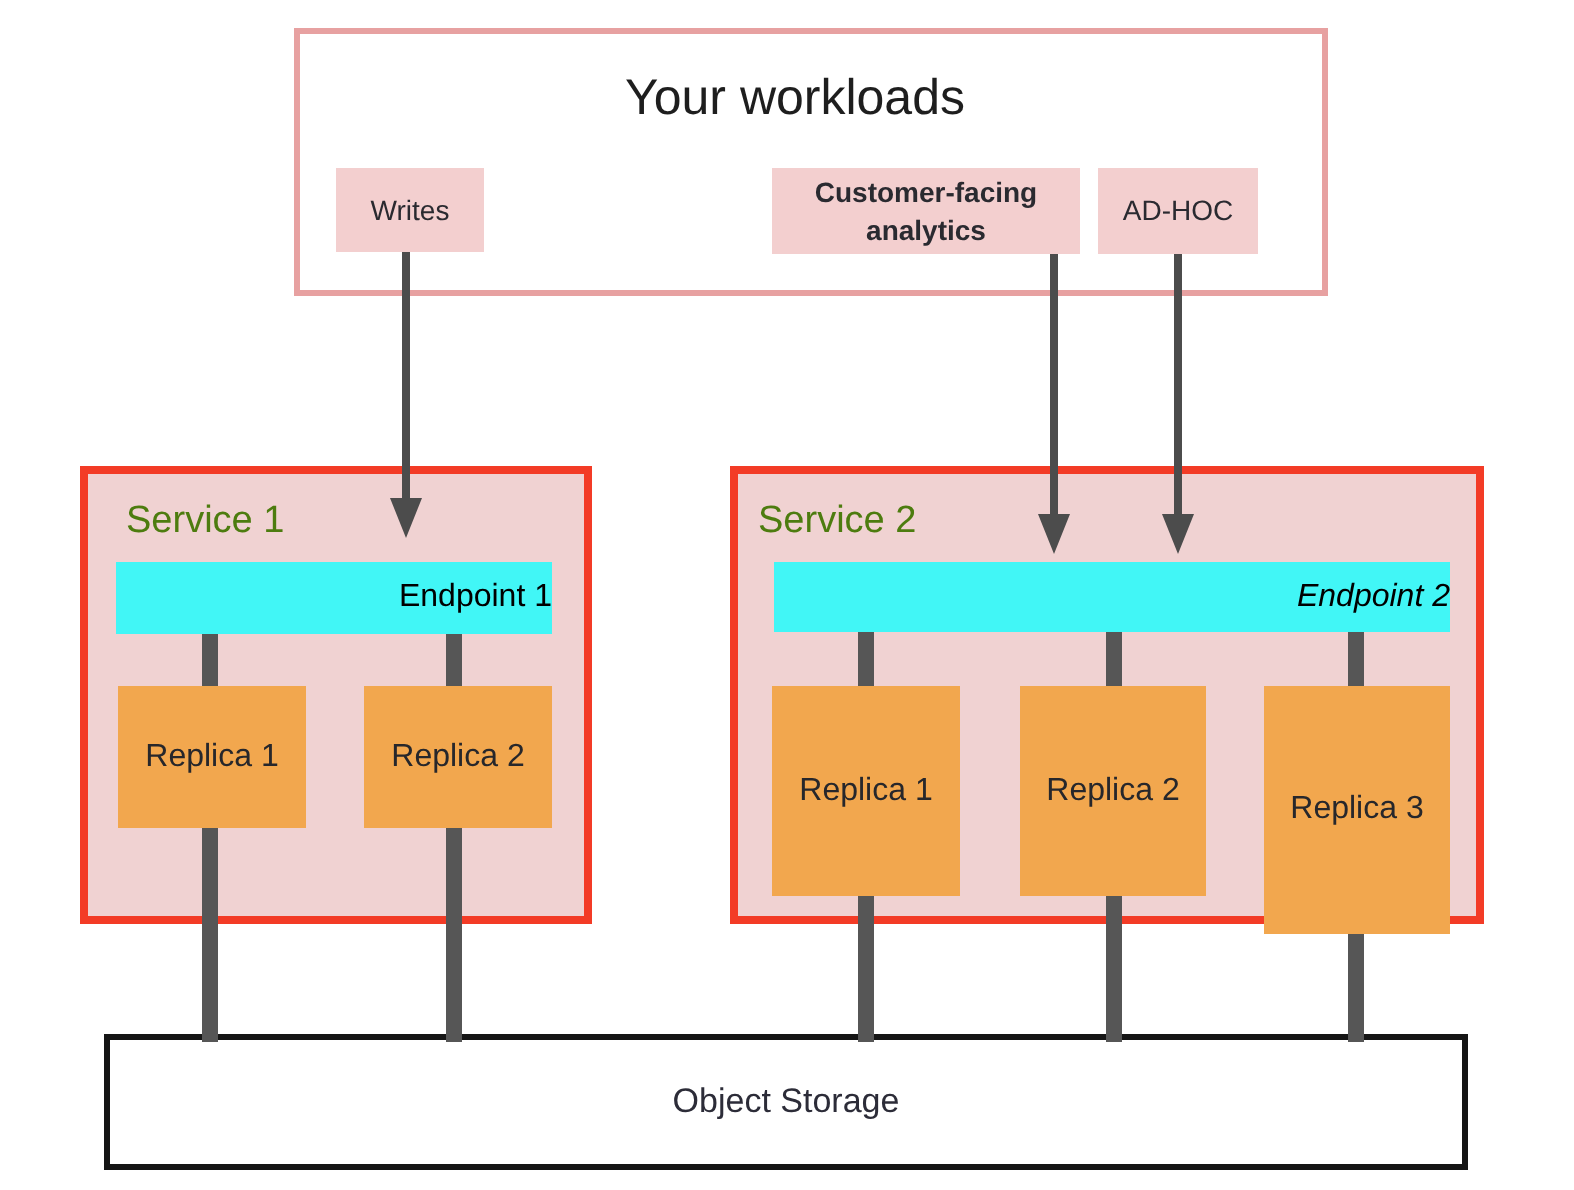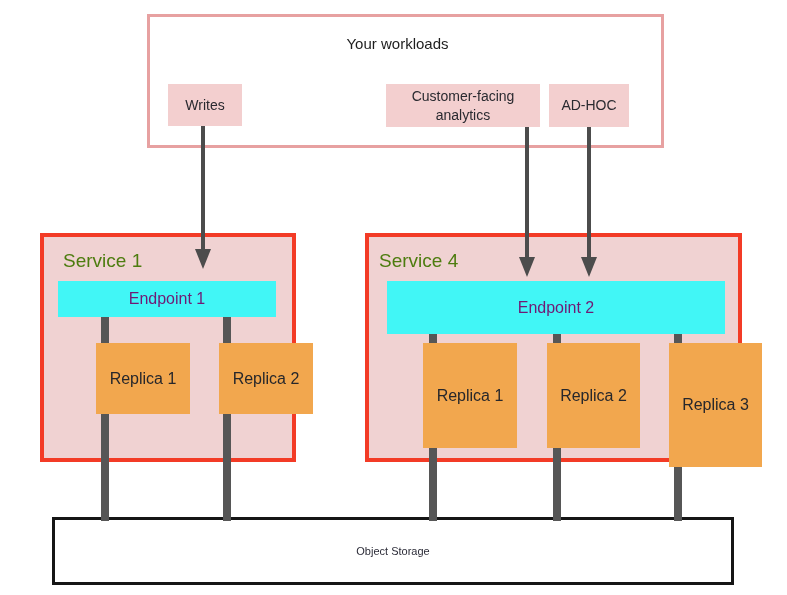--- a/index.html
+++ b/index.html
@@ -22,39 +22,39 @@
     border: 3px solid #e7a1a1;
     background: #ffffff;
     z-index: 1;
   }
   .workloads-title {
     position: absolute;
     left: 147px; top: 35px;
     width: 517px;
     padding-right: 32px;
     text-align: center;
-    font-size: 15px;
+    font-size: 25px;
     color: #1e1e1e;
     z-index: 2;
     padding-left: 16px;
   }
   .wl-item {
     position: absolute;
     background: #f3cfcf;
     display: flex;
     align-items: center;
     justify-content: center;
     text-align: center;
     font-size: 14px;
     line-height: 1.3;
     color: #2a2a30;
     z-index: 2;
   }
   .wl-writes   { left: 168px; top: 84px; width: 74px;  height: 42px; }
-  .wl-customer { left: 386px; top: 84px; width: 154px; height: 43px; padding: 0 6px; }
+  .wl-customer { left: 386px; top: 84px; width: 154px; height: 43px; padding: 0 6px; font-weight: bold; }
   .wl-adhoc    { left: 549px; top: 84px; width: 80px;  height: 43px; }
 
   
   .service-box {
     position: absolute;
     border: 4px solid #f33b26;
     background: #f0d2d2;
     z-index: 1;
   }
   .service-1 { left: 40px;  top: 233px; width: 256px; height: 229px; }
@@ -80,57 +80,56 @@
   .c-s2-1 { left: 429px; top: 316px; height: 205px; }
   .c-s2-2 { left: 553px; top: 316px; height: 205px; }
   .c-s2-3 { left: 674px; top: 316px; height: 205px; }
 
   
   .endpoint-bar {
     position: absolute;
     background: #41f6f6;
     display: flex;
     align-items: center;
-    justify-content: center;
+    justify-content: flex-end;
     font-size: 16px;
-    color: #701a75;
+    color: #000000;
     z-index: 4;
   }
   .endpoint-1 { left: 58px;  top: 281px; width: 218px; height: 36px; }
-  .endpoint-2 { left: 387px; top: 281px; width: 338px; height: 53px; }
+  .endpoint-2 { left: 387px; top: 281px; width: 338px; height: 35px; font-style: italic; }
 
   
   .replica {
     position: absolute;
     background: #f2a74e;
     display: flex;
     align-items: center;
     justify-content: center;
     font-size: 16px;
     color: #27272b;
     z-index: 4;
-    margin-left: 37px;
   }
   .r-s1-1 { left: 59px;  top: 343px; width: 94px; height: 71px; }
   .r-s1-2 { left: 182px; top: 343px; width: 94px; height: 71px; }
   .r-s2-1 { left: 386px; top: 343px; width: 94px; height: 105px; }
   .r-s2-2 { left: 510px; top: 343px; width: 93px; height: 105px; }
   .r-s2-3 { left: 632px; top: 343px; width: 93px; height: 124px; }
 
   
   .storage-box {
     position: absolute;
     left: 52px; top: 517px;
     width: 682px; height: 68px;
     border: 3px solid #151515;
     background: #ffffff;
     display: flex;
     align-items: center;
     justify-content: center;
-    font-size: 11px;
+    font-size: 17px;
     color: #2c2c38;
     z-index: 1;
   }
 
   
   .arrow-line {
     position: absolute;
     width: 4px;
     background: #4c4c4c;
     z-index: 5;
@@ -165,21 +164,21 @@
     <span>Customer-facing analytics</span>
   </div>
   <div class="wl-item wl-adhoc">
     <span>AD-HOC</span>
   </div>
 
   <div class="service-box service-1"></div>
   <div class="service-label service-1-label">Service 1</div>
 
   <div class="service-box service-2"></div>
-  <div class="service-label service-2-label">Service 4</div>
+  <div class="service-label service-2-label">Service 2</div>
 
   <div class="storage-box">
     <span>Object Storage</span>
   </div>
 
   <div class="connector c-s1-1"></div>
   <div class="connector c-s1-2"></div>
   <div class="connector c-s2-1"></div>
   <div class="connector c-s2-2"></div>
   <div class="connector c-s2-3"></div>

